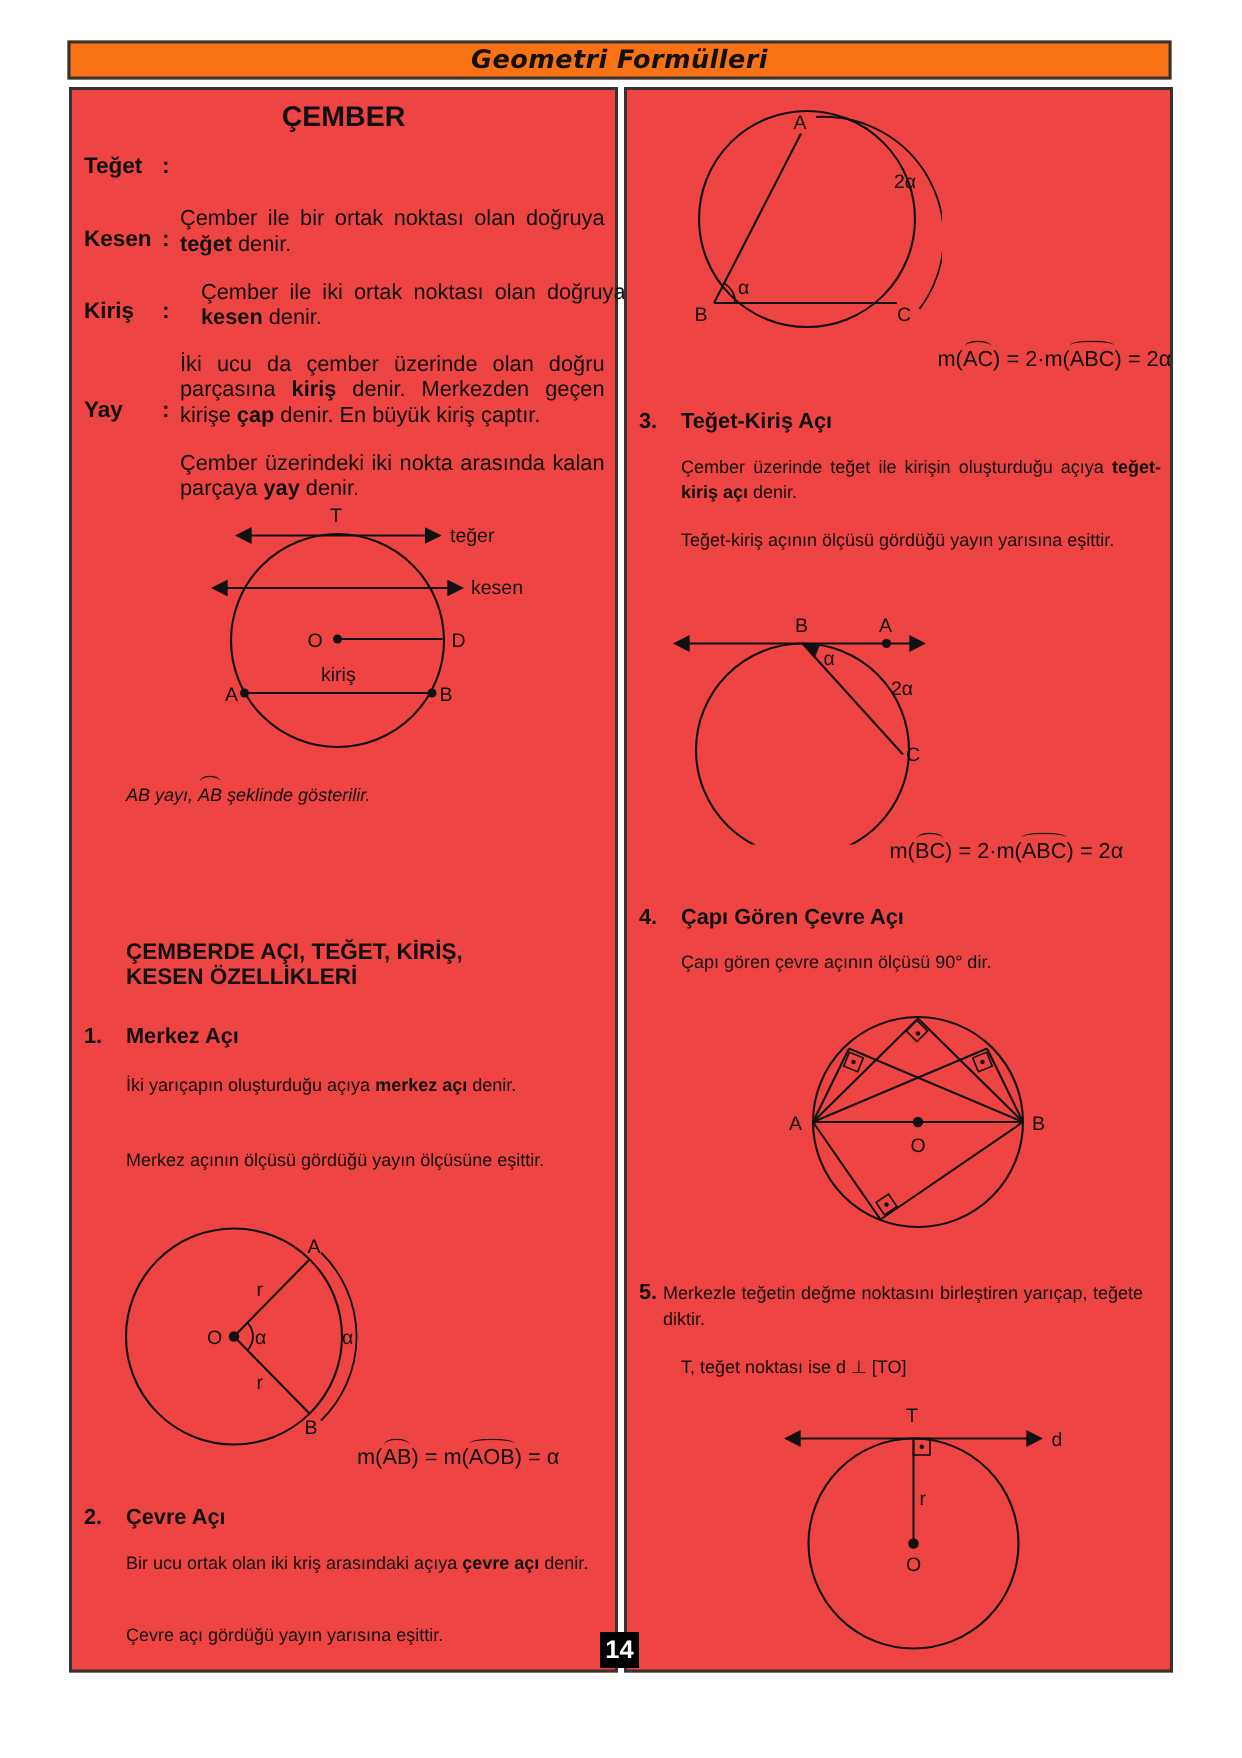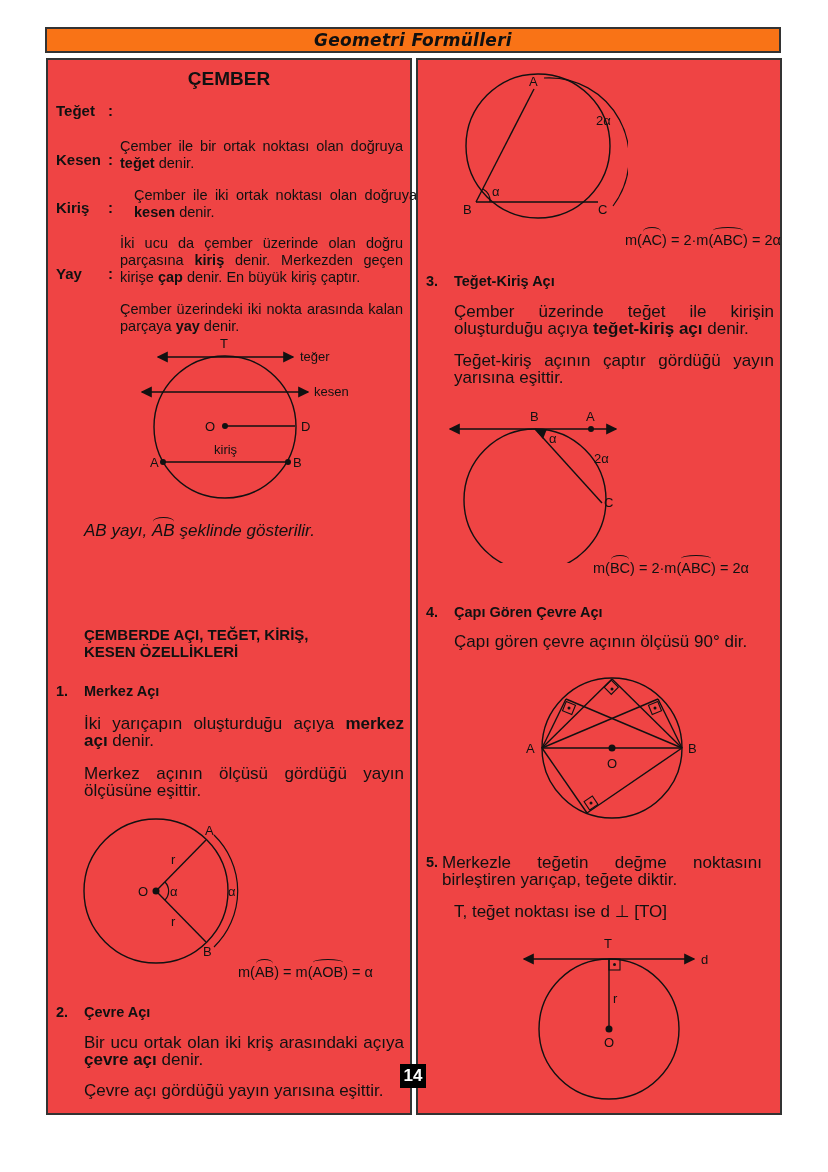--- a/index.html
+++ b/index.html
@@ -3,35 +3,35 @@
 <meta charset="utf-8">
 <style>
   html, body { margin:0; padding:0; background:#ffffff; }
   body { width:828px; height:1172px; position:relative; font-family:"Liberation Sans", sans-serif; color:#111; overflow:hidden; }
   .titlebar { position:absolute; left:45px; top:27px; width:732px; height:22px; background:#f97316; border:2px solid #333; display:flex; align-items:center; justify-content:center; }
   .titlebar span { font-family:"DejaVu Sans", sans-serif; font-style:italic; font-weight:bold; font-size:17px; color:#111; letter-spacing:0.3px; }
   .panel { position:absolute; top:58px; height:1053px; border:2px solid #333; background:#ef4444; }
   .panel.left { left:46px; width:362px; }
   .panel.right { left:416px; width:362px; }
   .abs { position:absolute; }
-  .p { font-size:17px; line-height:17px; text-align:justify; }
+  .p { font-size:12px; line-height:17px; text-align:justify; }
   .bold { font-weight:bold; }
   .deflabel { position:absolute; font-weight:bold; font-size:15px; }
   .defcolon { position:absolute; font-weight:bold; font-size:15px; }
   .deftext { position:absolute; font-size:14.5px; line-height:17px; text-align:justify; text-align-last:left;margin-top:36px; }
   .h1 { font-size:19px; font-weight:bold; text-align:center; }
   .secnum { position:absolute; font-weight:bold; font-size:14.5px; }
   .sectitle { position:absolute; font-weight:bold; font-size:14.5px; }
   .formula { position:absolute; font-size:14.5px; white-space:nowrap; }
   .arc { position:relative; display:inline-block; }
   .arc::before { content:""; position:absolute; left:1px; right:1px; top:-5px; height:8px; border-top:1.3px solid #111; border-radius:50% 50% 0 0; }
   .hat { position:relative; display:inline-block; }
   .hat::before { content:""; position:absolute; left:0; right:0; top:-5px; height:6px; border-top:1.3px solid #111; border-radius:50% 50% 0 0; }
   svg text { font-family:"Liberation Sans", sans-serif; font-size:13px; fill:#111; }
-  .pagenum { position:absolute; left:400px; top:1064px; width:26px; height:24px; background:#000; color:#fff; font-weight:bold; font-size:17px; display:flex; align-items:center; justify-content:center; }
+  .pagenum { position:absolute; left:400px; top:1088px; width:26px; height:24px; background:#000; color:#fff; font-weight:bold; font-size:17px; display:flex; align-items:center; justify-content:center; }
 </style>
 </head>
 <body>
 
 <div class="titlebar">
   <span>Geometri Formülleri</span>
 </div>
 
 <div class="panel left">
   <div class="abs h1" style="left:0;top:8px;width:362px;">ÇEMBER</div>
@@ -132,21 +132,21 @@
     <text x="5" y="144">B</text>
     <text x="140" y="144">C</text>
     <text x="34" y="126">α</text>
     <text x="138" y="55">2α</text>
   </svg>
   <div class="formula" style="left:176px;top:172px;margin-left:31px;"><span>m(</span><span class="arc">AC</span><span>) = 2·m(</span><span class="hat">ABC</span><span>) = 2α</span></div>
 
   <div class="secnum" style="left:8px;top:213px;">3.</div>
   <div class="sectitle" style="left:36px;top:213px;">Teğet-Kiriş Açı</div>
   <div class="abs p" style="left:36px;top:243px;width:320px;"><span>Çember üzerinde teğet ile kirişin oluşturduğu açıya </span><b>teğet-kiriş açı</b><span> denir.</span></div>
-  <div class="abs p" style="left:36px;top:292px;width:320px;">Teğet-kiriş açının çaptır gördüğü yayın yarısına eşittir.</div>
+  <div class="abs p" style="left:36px;top:292px;width:320px;">Teğet-kiriş açının ölçüsü gördüğü yayın yarısına eşittir.</div>
 
   <svg class="abs" style="left:28px;top:343px;" width="180" height="160">
     <defs>
       <marker id="ah2" markerWidth="8" markerHeight="8" refX="7" refY="4" orient="auto">
           <path d="M0,0 L8,4 L0,8 z" fill="#111"></path>
         </marker>
       <marker id="ah2s" markerWidth="8" markerHeight="8" refX="1" refY="4" orient="auto">
           <path d="M8,0 L0,4 L8,8 z" fill="#111"></path>
         </marker>
     </defs>

